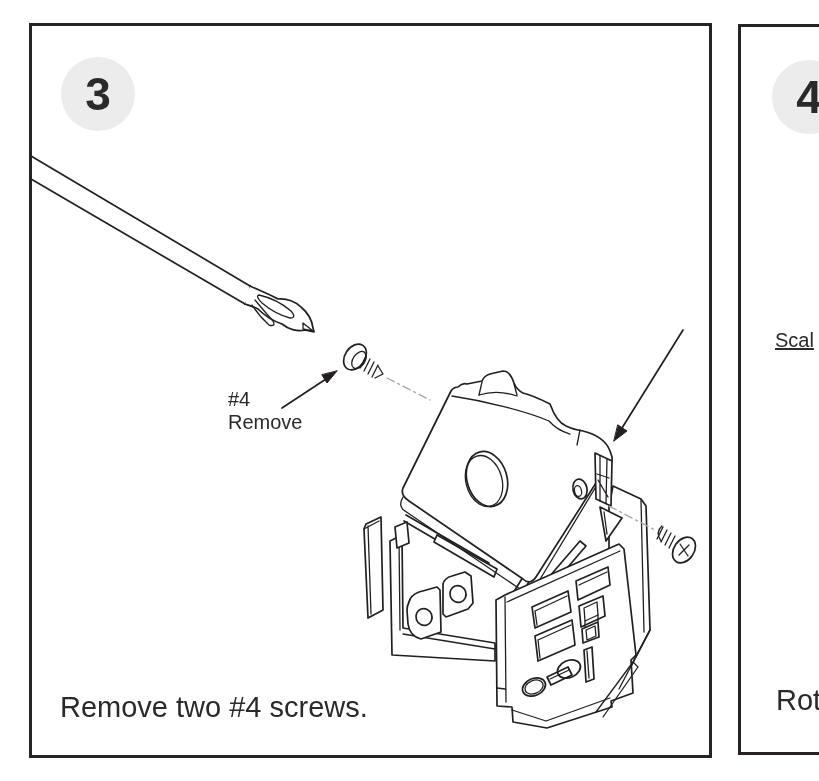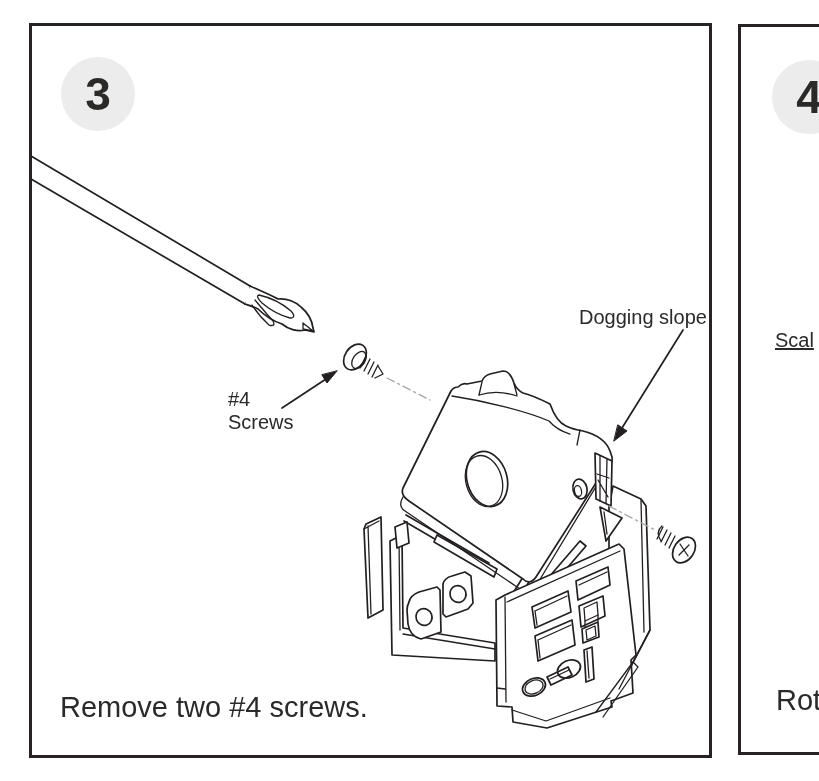--- a/index.html
+++ b/index.html
@@ -161,25 +161,24 @@
     </g>
   </svg>
 
   <div class="badge" id="badge3">
     <span>3</span>
   </div>
   <div class="badge" id="badge4">
     <span>4</span>
   </div>
 
-  <div class="lbl small-label" id="lbl-dogging">Dogging slope</div>
 
   <div class="lbl small-label" id="lbl-screws">
     <div>#4</div>
-    <div>Screws</div>
+    <div>Remove</div>
   </div>
 
   <div class="lbl caption" id="caption3">Remove two #4 screws.</div>
 
   <div class="lbl small-label" id="lbl-scal">Scal</div>
 
   <div class="lbl caption" id="caption4">Rot</div>
 
 </div>
 

